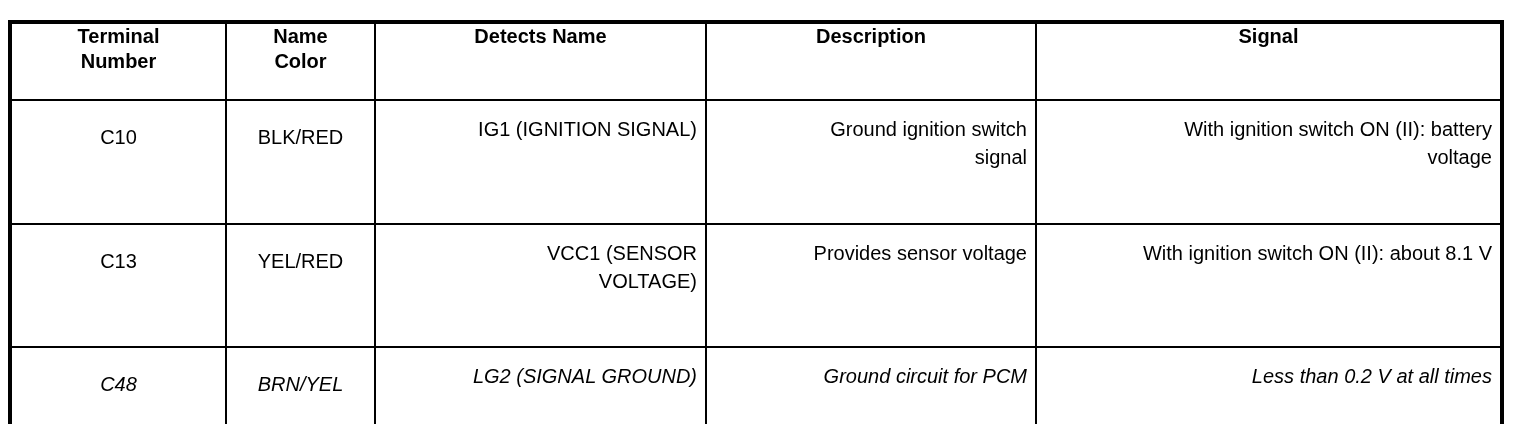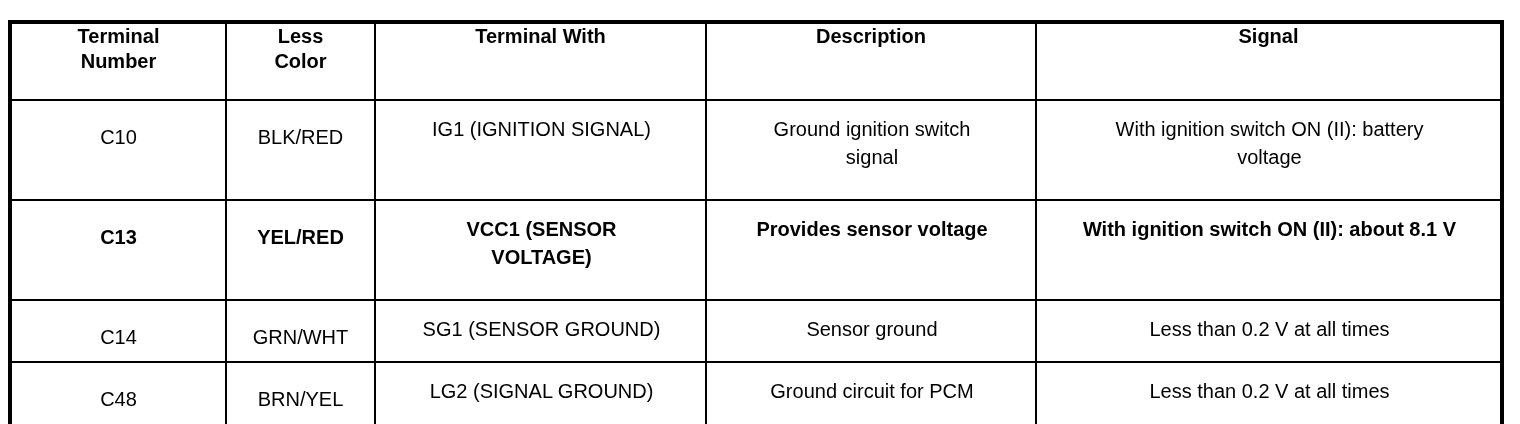--- a/index.html
+++ b/index.html
@@ -47,20 +47,21 @@
     padding: 0;
     vertical-align: top;
     background: #ffffff;
   }
   table.pinout th:last-child,
   table.pinout td:last-child {
     border-right: none;
   }
   table.pinout tr:last-child td {
     border-bottom: none;
+    font-style: italic;
   }
 
   
   thead th {
     height: 76px;
     font-size: 20px;
     font-weight: bold;
     line-height: 25px;
     text-align: center;
     padding-top: 11px;
@@ -75,28 +76,28 @@
     font-size: 20px;
     line-height: 28px;
     box-sizing: border-box;
   }
   tbody td.center {
     text-align: center;
     padding-top: 22px;
     margin-left: 16px;
   }
   tbody td.left {
-    text-align: center;
+    text-align: right;
     padding-left: 10px;
     padding-right: 8px;
     padding-top: 14px;
   }
 
   tr.row-tall td  { height: 84px; }
-  tr.row-mid td   { height: 83px; font-weight: bold; }
+  tr.row-mid td   { height: 83px; }
   tr.row-short td { height: 52px; }
 
   .cell-line { display: block; }
 </style>
 </head>
 <body>
 
 <div class="table-wrap">
   <table class="pinout">
     <colgroup>
@@ -107,25 +108,25 @@
       <col class="c-signal">
     </colgroup>
 
     <thead>
       <tr>
         <th>
           <span class="hdr-line">Terminal</span>
           <span class="hdr-line">Number</span>
         </th>
         <th>
-          <span class="hdr-line">Less</span>
+          <span class="hdr-line">Name</span>
           <span class="hdr-line">Color</span>
         </th>
         <th>
-          <span class="hdr-line">Terminal With</span>
+          <span class="hdr-line">Detects Name</span>
         </th>
         <th>
           <span class="hdr-line">Description</span>
         </th>
         <th>
           <span class="hdr-line">Signal</span>
         </th>
       </tr>
     </thead>
 
@@ -156,33 +157,20 @@
           <span class="cell-line">VOLTAGE)</span>
         </td>
         <td class="left">
           <span class="cell-line">Provides sensor voltage</span>
         </td>
         <td class="left">
           <span class="cell-line">With ignition switch ON (II): about 8.1 V</span>
         </td>
       </tr>
 
-      <tr class="row-short">
-        <td class="center">C14</td>
-        <td class="center">GRN/WHT</td>
-        <td class="left">
-          <span class="cell-line">SG1 (SENSOR GROUND)</span>
-        </td>
-        <td class="left">
-          <span class="cell-line">Sensor ground</span>
-        </td>
-        <td class="left">
-          <span class="cell-line">Less than 0.2 V at all times</span>
-        </td>
-      </tr>
 
 
       <tr class="row-short">
         <td class="center">C48</td>
         <td class="center">BRN/YEL</td>
         <td class="left">
           <span class="cell-line">LG2 (SIGNAL GROUND)</span>
         </td>
         <td class="left">
           <span class="cell-line">Ground circuit for PCM</span>

